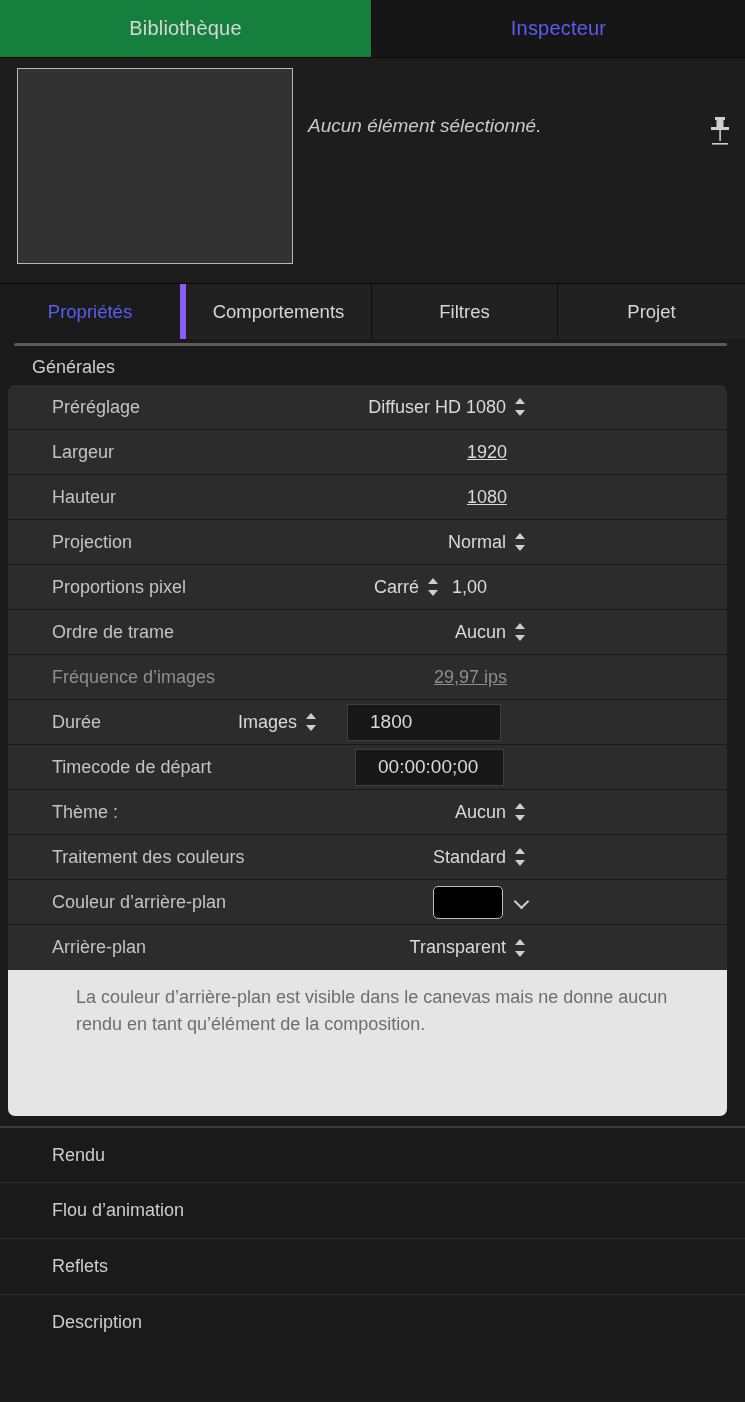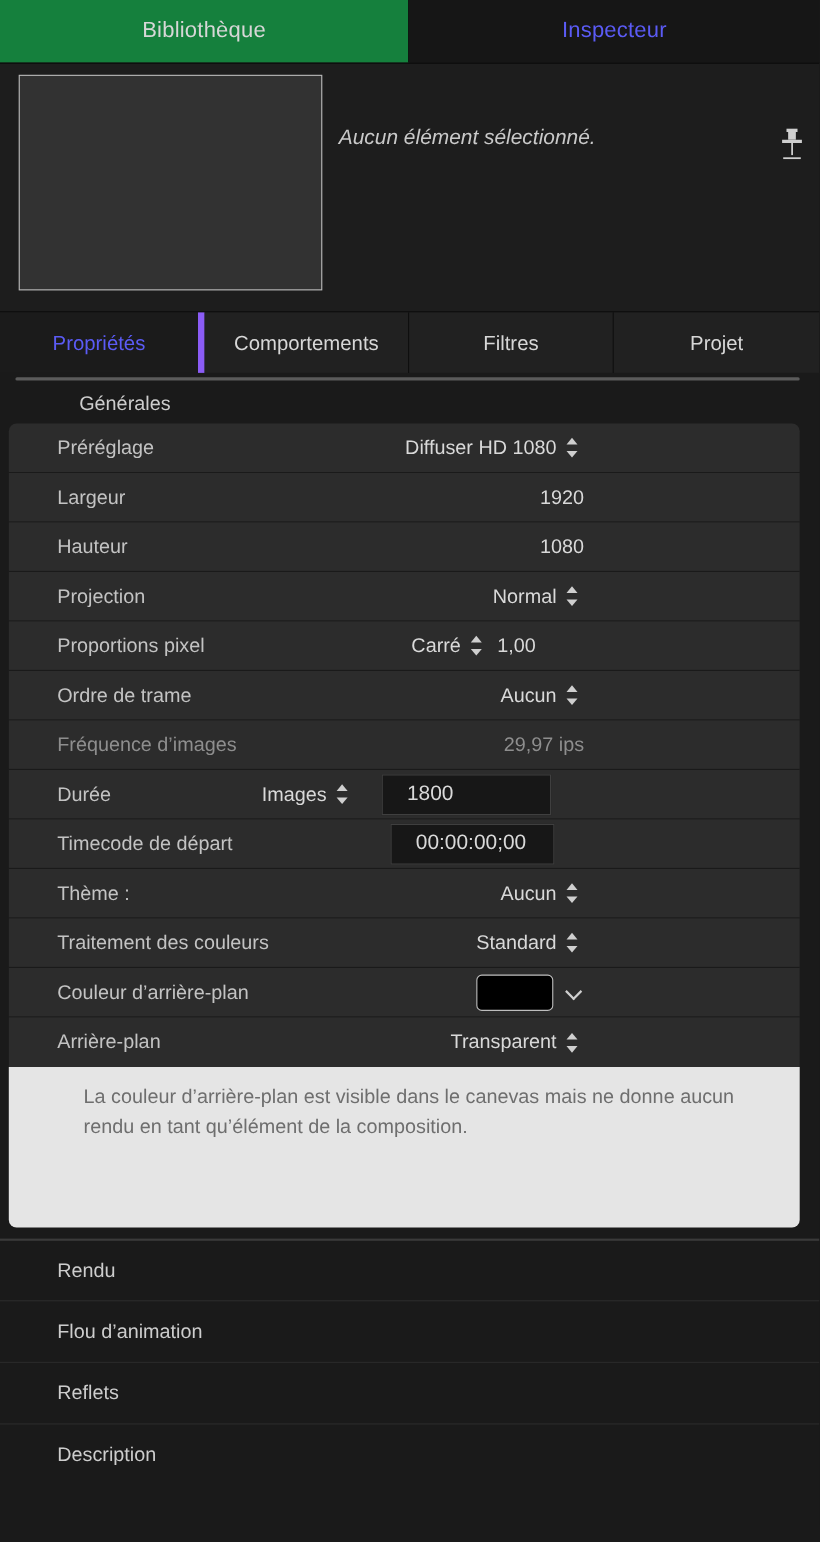--- a/index.html
+++ b/index.html
@@ -99,21 +99,21 @@
     position: absolute;
     left: 14px; right: 18px; top: 4px;
     height: 3px;
     background: #5b5b5b;
     border-radius: 2px;
   }
 
   .grouphead {
     height: 36px;
     display: flex; align-items: center;
-    padding-left: 72px;
+    padding-left: 32px;
     font-size: 18px;
     color: #cdcdcd;
     margin-top: 6px;
   }
 
   .rows { position: relative; }
   .row {
     position: relative;
     margin: 0 18px 0 8px;
     height: 45px;
@@ -135,21 +135,21 @@
 
   .val {
     position: absolute;
     font-size: 18px;
     color: #d9d9d9;
     display: flex; align-items: center;
     white-space: nowrap;
   }
   
   .val.popup  { right: 200px; }
-  .val.num    { right: 196px; }
+  .val.num    { right: 220px; text-decoration: underline; }
   .val.unitish{ right: 240px; margin-left: 42px; }
 
   .stepper {
     display: inline-block;
     width: 13px; height: 20px;
     margin-left: 8px;
     position: relative;
     flex: none;
   }
   .stepper::before, .stepper::after {

